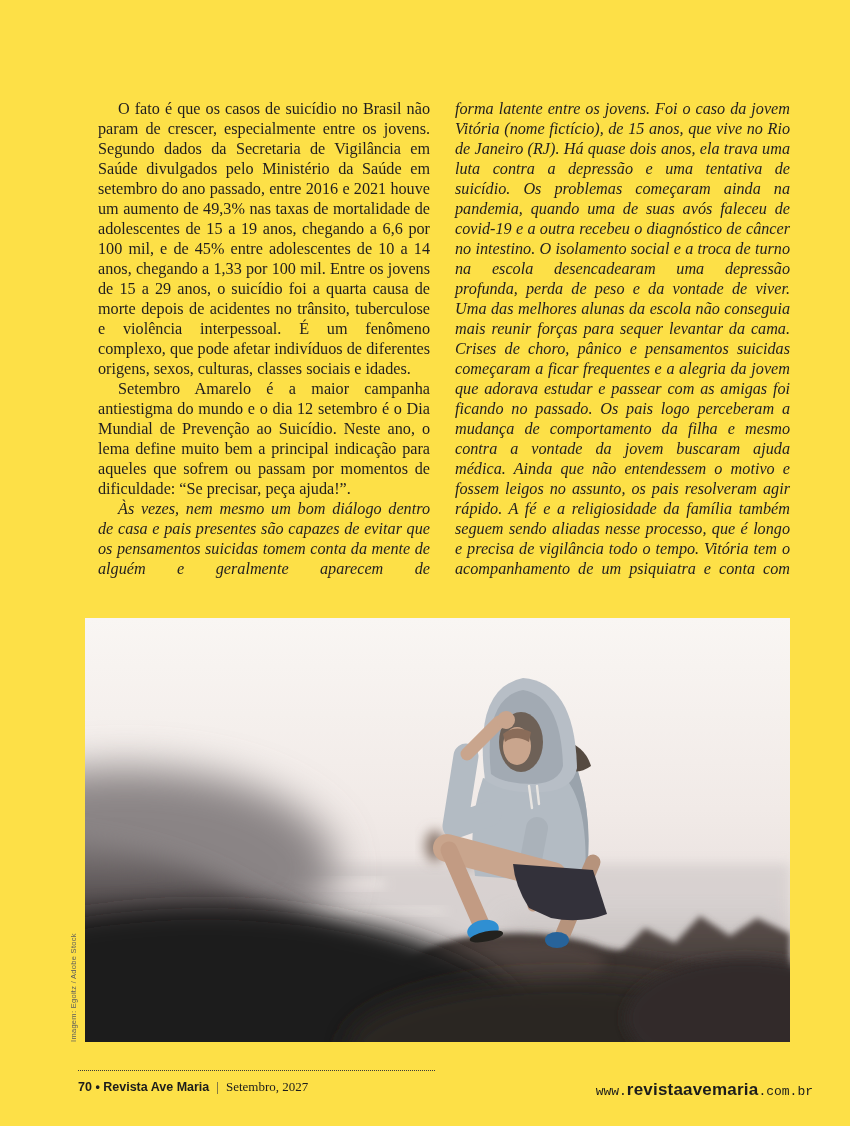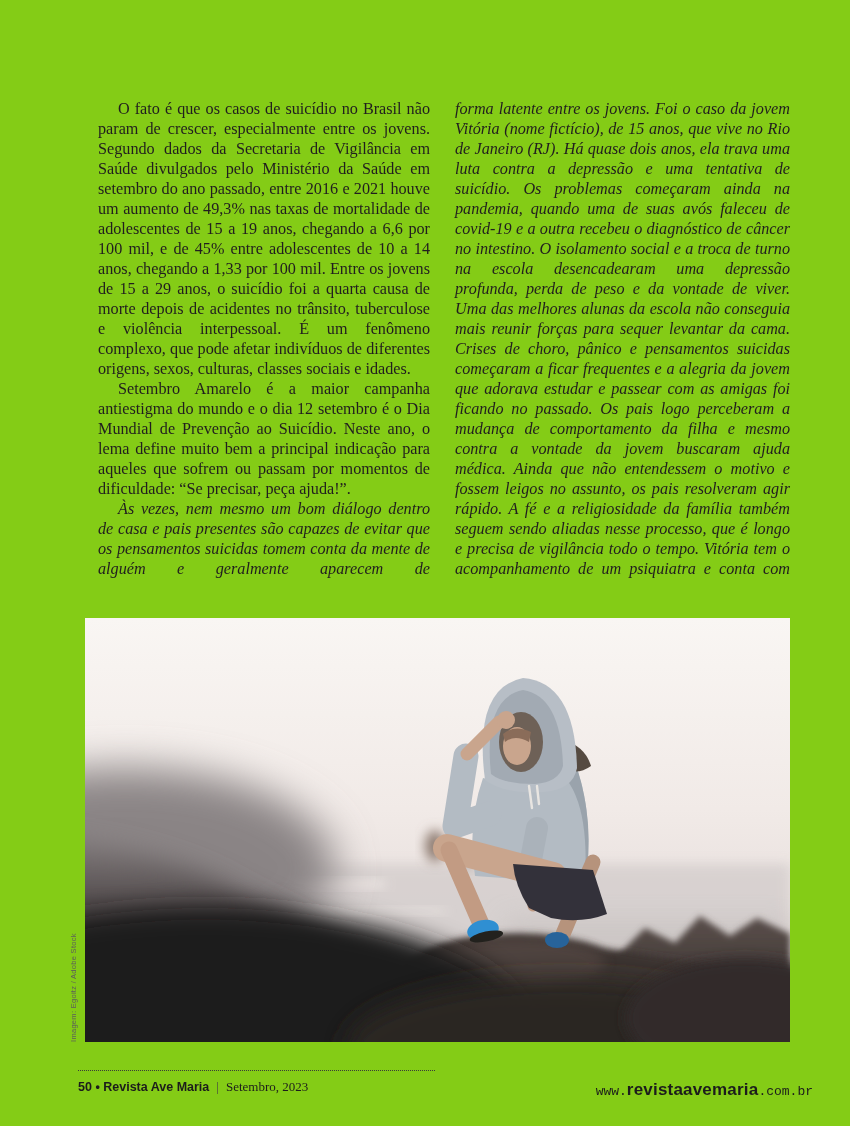--- a/index.html
+++ b/index.html
@@ -1,16 +1,16 @@
 <!DOCTYPE html>
 <html lang="pt-BR"><head>
 <meta charset="utf-8">
 <style>
   html,body{margin:0;padding:0;background:#ffffff;}
-  .page{position:relative;width:850px;height:1126px;background:#84cc16;overflow:hidden;
+  .page{position:relative;width:850px;height:1126px;background:#fde047;overflow:hidden;
         font-family:"Liberation Serif",serif;color:#211e1f;}
   
   .content{position:absolute;left:98px;top:99px;width:692px;display:flex;gap:25px;}
   .col{text-align:justify;font-size:16.2px;line-height:20px;hyphens:auto;-webkit-hyphens:auto;}
   .col-left{width:332px;}
   .col-right{width:335px;}
   .col p{margin:0;}
   .col p.indent{text-indent:20px;}
   .col p.cont{text-align-last:justify;font-style:italic;}
   
@@ -135,19 +135,19 @@
       <ellipse cx="40" cy="250" rx="210" ry="100" fill="#8a8485" filter="url(#b20)"></ellipse>
       <path d="M-40,220 Q80,230 160,275 Q260,320 340,360 L360,424 L-40,424 Z" fill="url(#rockL)" filter="url(#b12)"></path>
       <ellipse cx="120" cy="420" rx="330" ry="130" fill="#1f1a1a" filter="url(#b12)"></ellipse>
       <ellipse cx="480" cy="430" rx="220" ry="70" fill="#2c2524" filter="url(#b12)"></ellipse>
       <ellipse cx="660" cy="400" rx="120" ry="60" fill="#332b29" filter="url(#b6)"></ellipse>
     </svg>
   </div>
 
   <div class="footer-rule"></div>
   <div class="footer-left">
-    <span class="folio">50 • Revista Ave Maria</span><span class="sep">|</span><span class="date">Setembro, 2023</span>
+    <span class="folio">70 • Revista Ave Maria</span><span class="sep">|</span><span class="date">Setembro, 2027</span>
   </div>
   <div class="footer-right">
     <span class="url-plain">www.</span><span class="url-bold">revistaavemaria</span><span class="url-plain">.com.br</span>
   </div>
 
 </div>
 
 </body></html>

